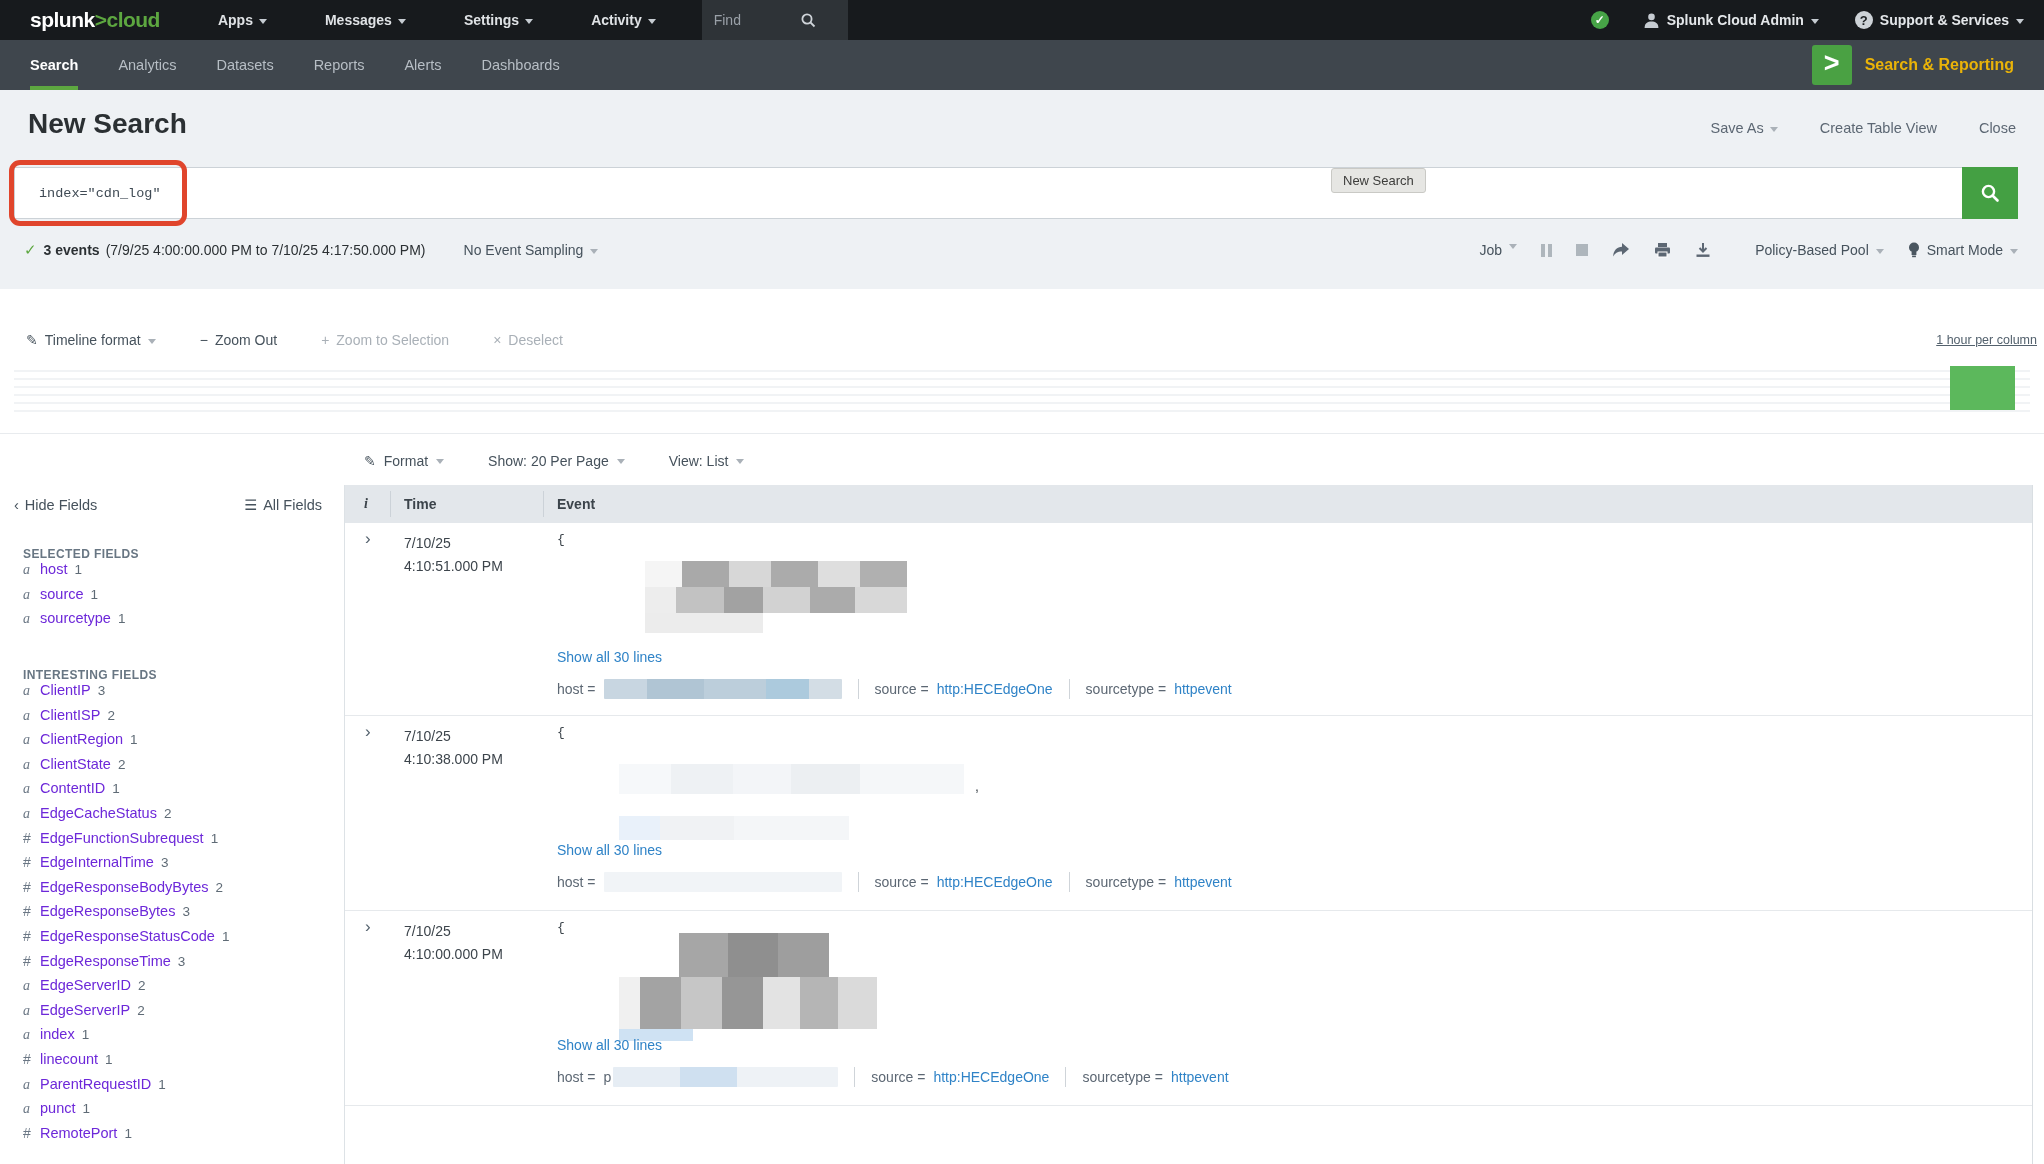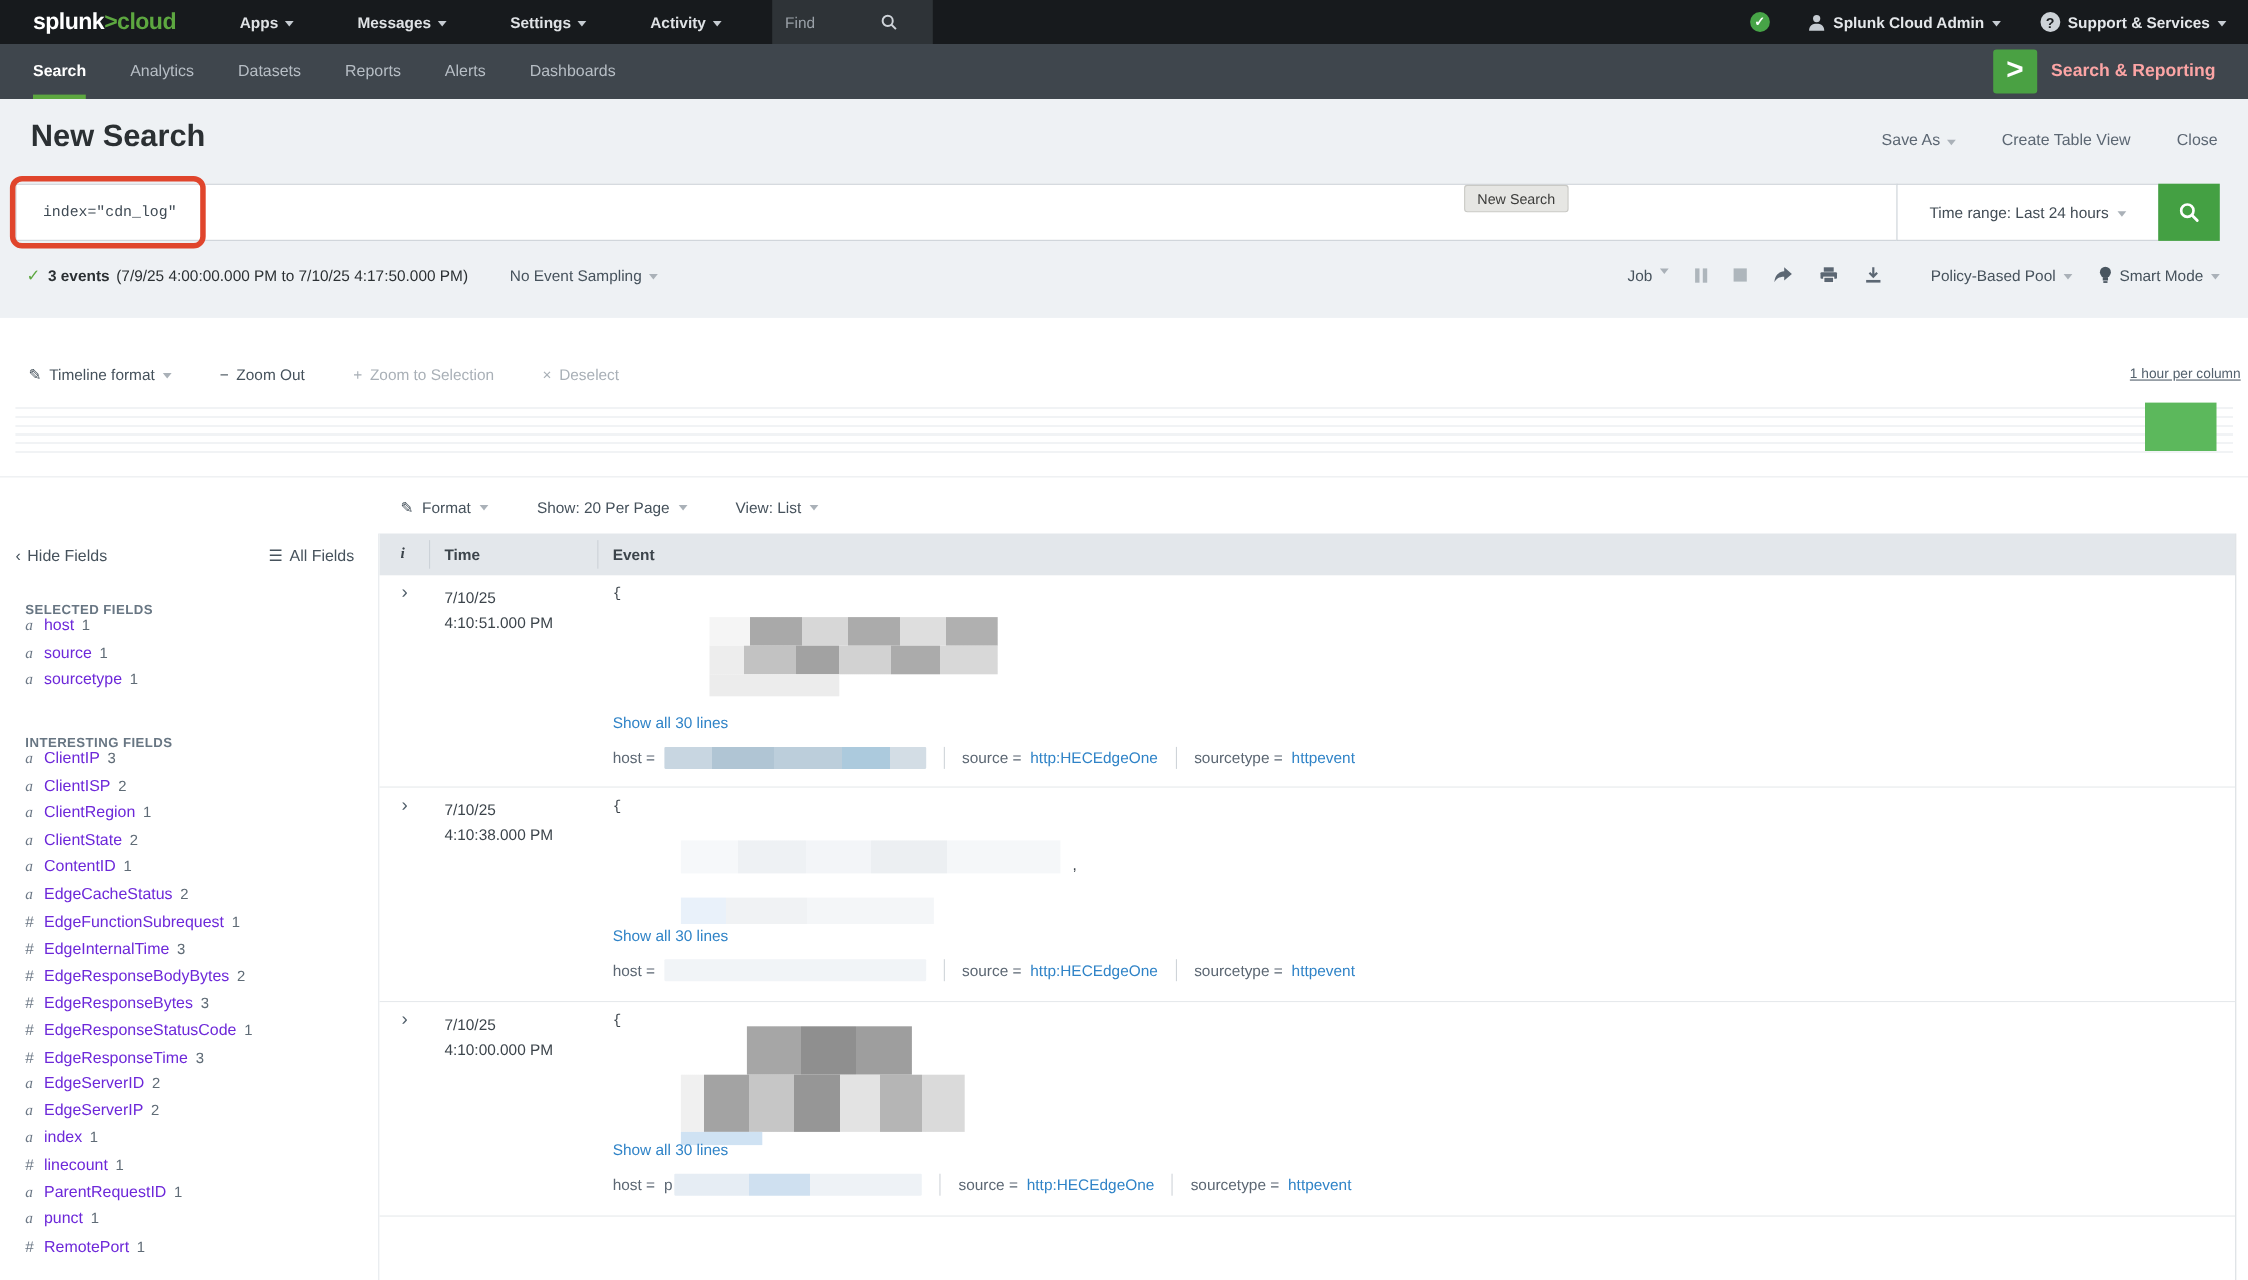--- a/index.html
+++ b/index.html
@@ -36,21 +36,21 @@
     background:#3f464d; display:flex; align-items:center; }
   .appnav-item { position:relative; height:50px; display:flex; align-items:center;
     padding:0 0; margin-left:40px; font-size:14.5px; color:#b7bec5; cursor:pointer; }
   .appnav-item:first-child { margin-left:30px; }
   .appnav-item.active { color:#fff; font-weight:700; }
   .appnav-item.active::after { content:""; position:absolute; left:0; right:0; bottom:0;
     height:4px; background:#5da740; }
   .appnav-right { margin-left:auto; display:flex; align-items:center; gap:13px; margin-right:30px; }
   .appicon { width:40px; height:40px; background:#4aa143; border-radius:3px; color:#fff;
     font-size:27px; font-weight:bold; display:flex; align-items:center; justify-content:center; padding-bottom:3px; }
-  .appname { color:#fca5a5; font-size:16px; font-weight:700; }
+  .appname { color:#eab308; font-size:16px; font-weight:700; }
 
   
   .headband { position:absolute; top:90px; left:0; width:2044px; height:199px; background:#eef1f4; }
   .page-title { position:absolute; left:28px; top:18px; font-size:28px; font-weight:700; color:#2b3033; }
   .head-actions { position:absolute; right:28px; top:30px; display:flex; align-items:center; gap:42px;
     font-size:14.5px; color:#5c6773; }
   .head-actions .lnk { display:flex; align-items:center; gap:6px; cursor:pointer; }
 
   .search-row { position:absolute; left:14px; top:77px; right:26px; height:52px; display:flex; }
   .search-input-wrap { flex:1; background:#fff; border:1px solid #ccd2d7; border-right:none;
@@ -221,24 +221,20 @@
         </div>
       <div class="lnk">
           <span>Close</span>
         </div>
     </div>
 
     <div class="search-row">
       <div class="search-input-wrap">
         <input type="text" value="index=&quot;cdn_log&quot;" style="">
         <div class="red-annot"></div>
-      </div>
-      <div class="time-range">
-        <span>Time range: Last 24 hours</span>
-        <span class="caret"></span>
       </div>
       <button class="search-btn">
         <svg width="22" height="22" viewBox="0 0 22 22">
             <circle cx="9.5" cy="9.5" r="5.6" fill="none" stroke="#fff" stroke-width="2.4"></circle>
             <line x1="14" y1="14" x2="18.5" y2="18.5" stroke="#fff" stroke-width="2.6" stroke-linecap="round"></line>
           </svg>
       </button>
       <div class="nstooltip">New Search</div>
     </div>
 

